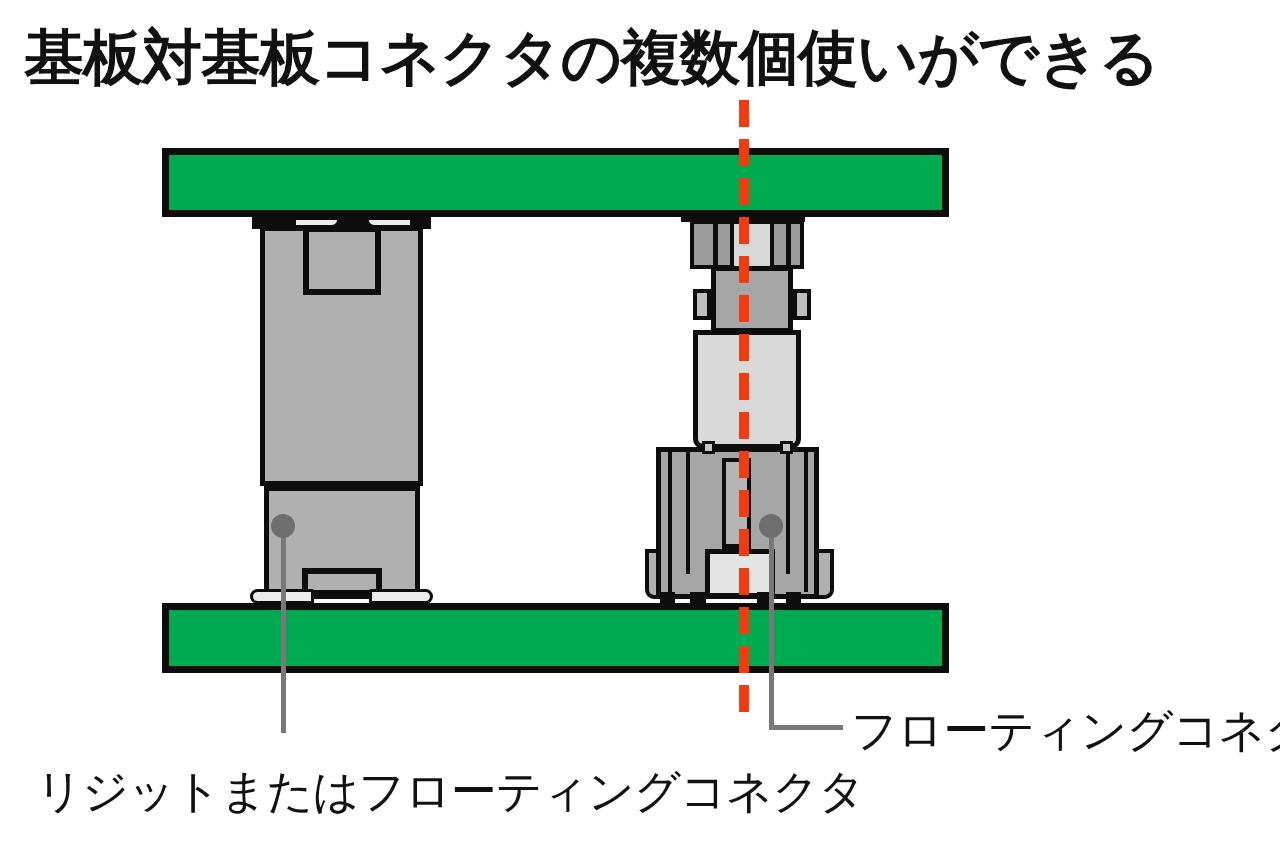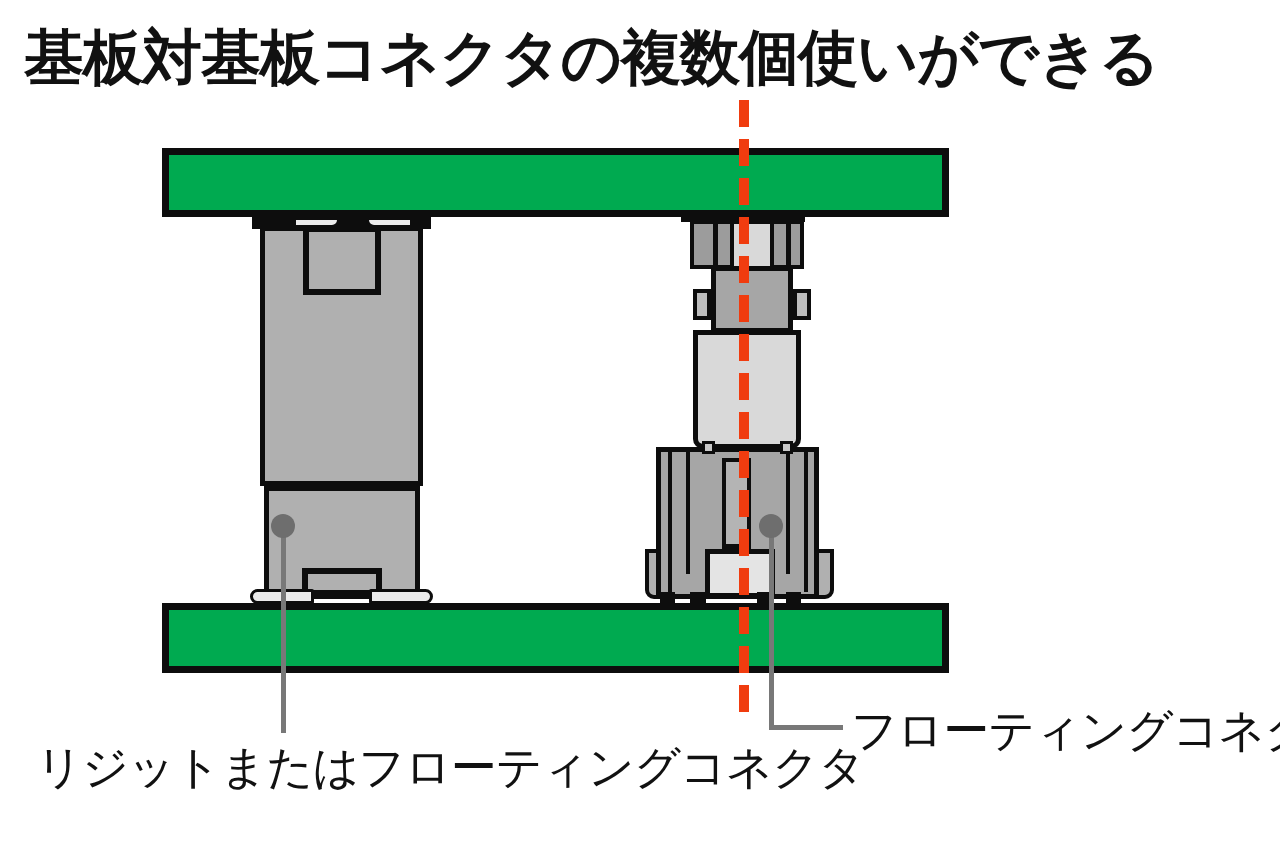--- a/index.html
+++ b/index.html
@@ -96,21 +96,21 @@
   .dot-right{left:759px;top:514px;}
   .leader{background:var(--leader-gray);z-index:45;}
   .leader-left-v{left:281px;top:536px;width:5px;height:197px;}
   .leader-right-v{left:769px;top:536px;width:5px;height:194px;}
   .leader-right-h{left:769px;top:725px;width:74px;height:5px;}
 
   .label{
     font-size:46px;color:var(--text-black);white-space:nowrap;
     line-height:54px;z-index:60;letter-spacing:-1px;
   }
-  .label-left{left:36px;top:740px;}
+  .label-left{left:36px;top:764px;}
   .label-right{left:851px;top:703px;}
 </style>
 </head>
 <body>
 
 <div class="canvas">
 
   <h1 class="abs title">基板対基板コネクタの複数個使いができる</h1>
 
   <div class="abs board board-top"></div>

